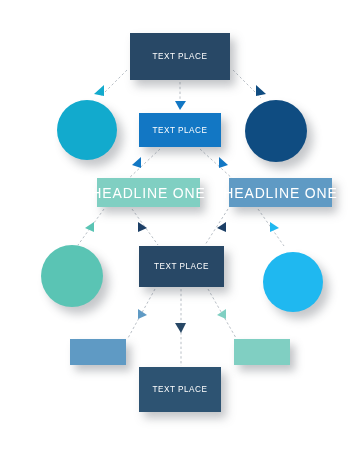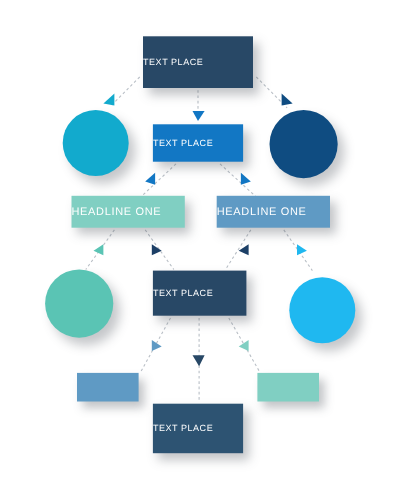--- a/index.html
+++ b/index.html
@@ -29,32 +29,33 @@
   }
   
   .node {
     position: absolute;
     z-index: 2;
     box-sizing: border-box;
   }
   .box {
     display: flex;
     align-items: center;
-    justify-content: flex-start;
+    justify-content: center;
     color: #ffffff;
     letter-spacing: 0.06em;
     text-align: center;
     white-space: nowrap;
     box-shadow: 5px 6px 9px rgba(80, 85, 95, 0.35);
   }
   .box-lg {
     font-size: 8.2px;
   }
   .box-headline {
-    font-size: 10px;
+    font-size: 14px;
+    margin-left: 32px;
   }
   .circle {
     border-radius: 50%;
     box-shadow: 6px 7px 10px rgba(80, 85, 95, 0.33);
   }
   .box-plain {
     box-shadow: 5px 6px 9px rgba(80, 85, 95, 0.35);
   }
 </style>
 </head>

